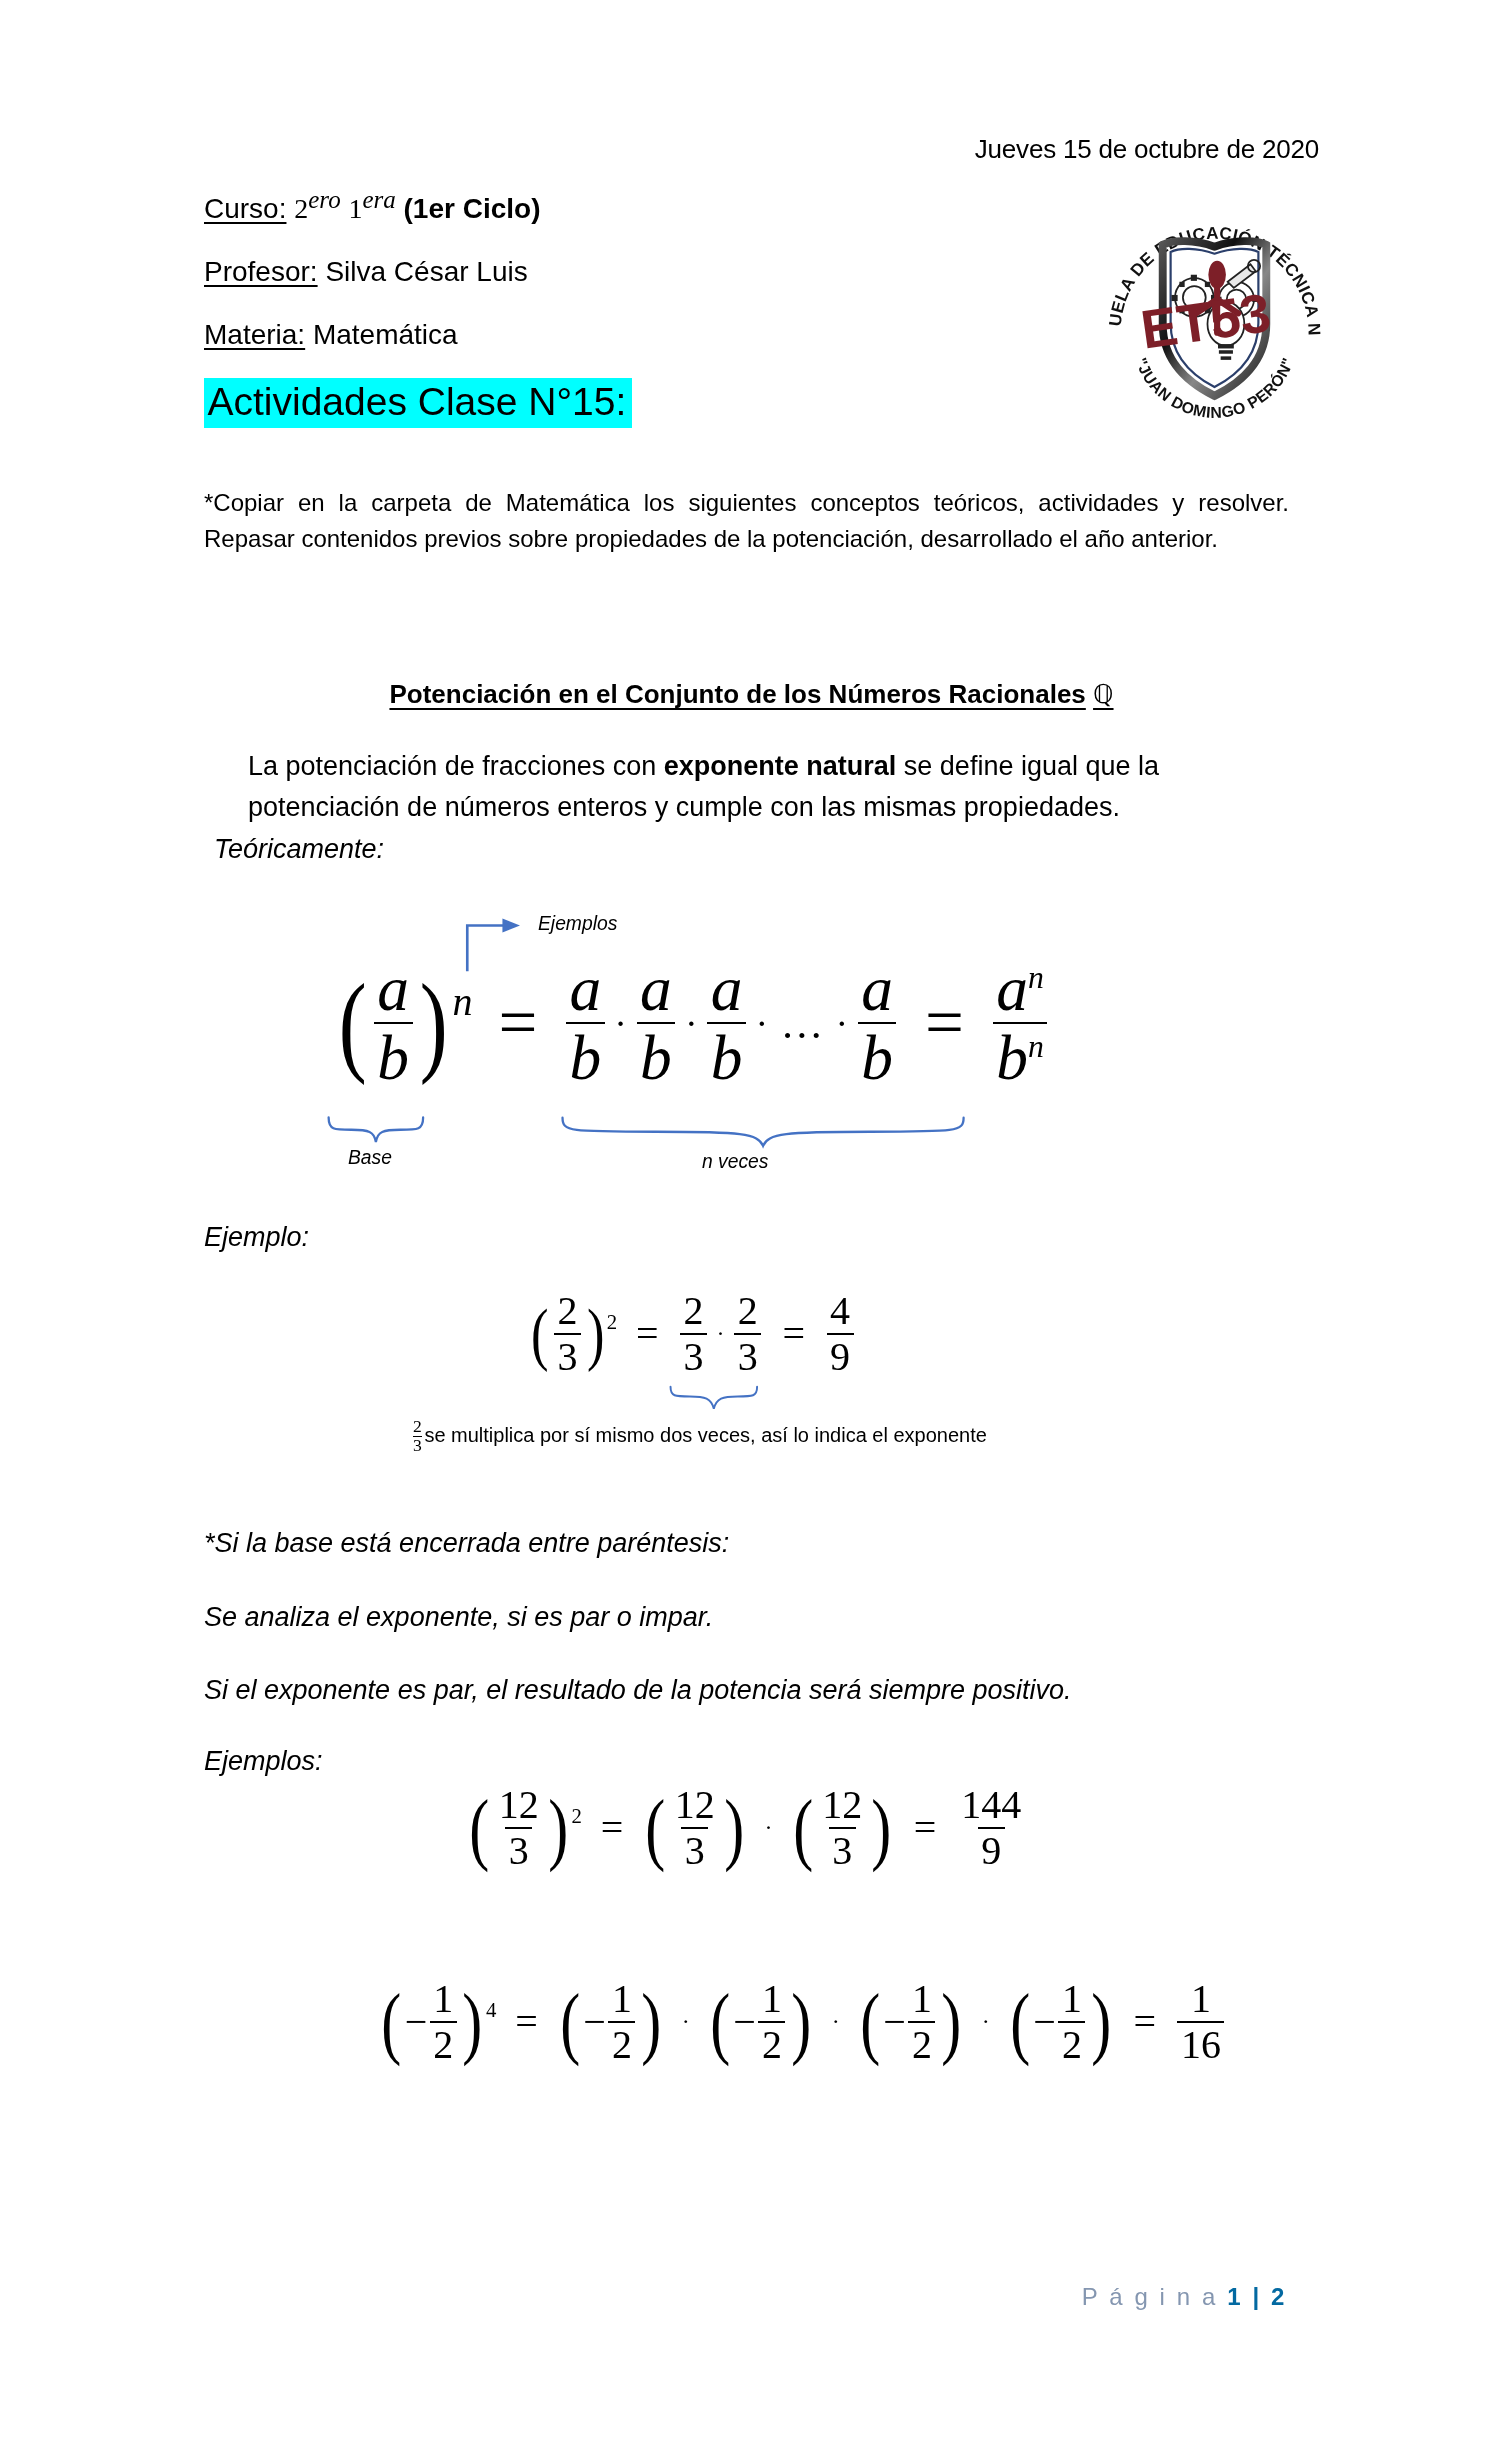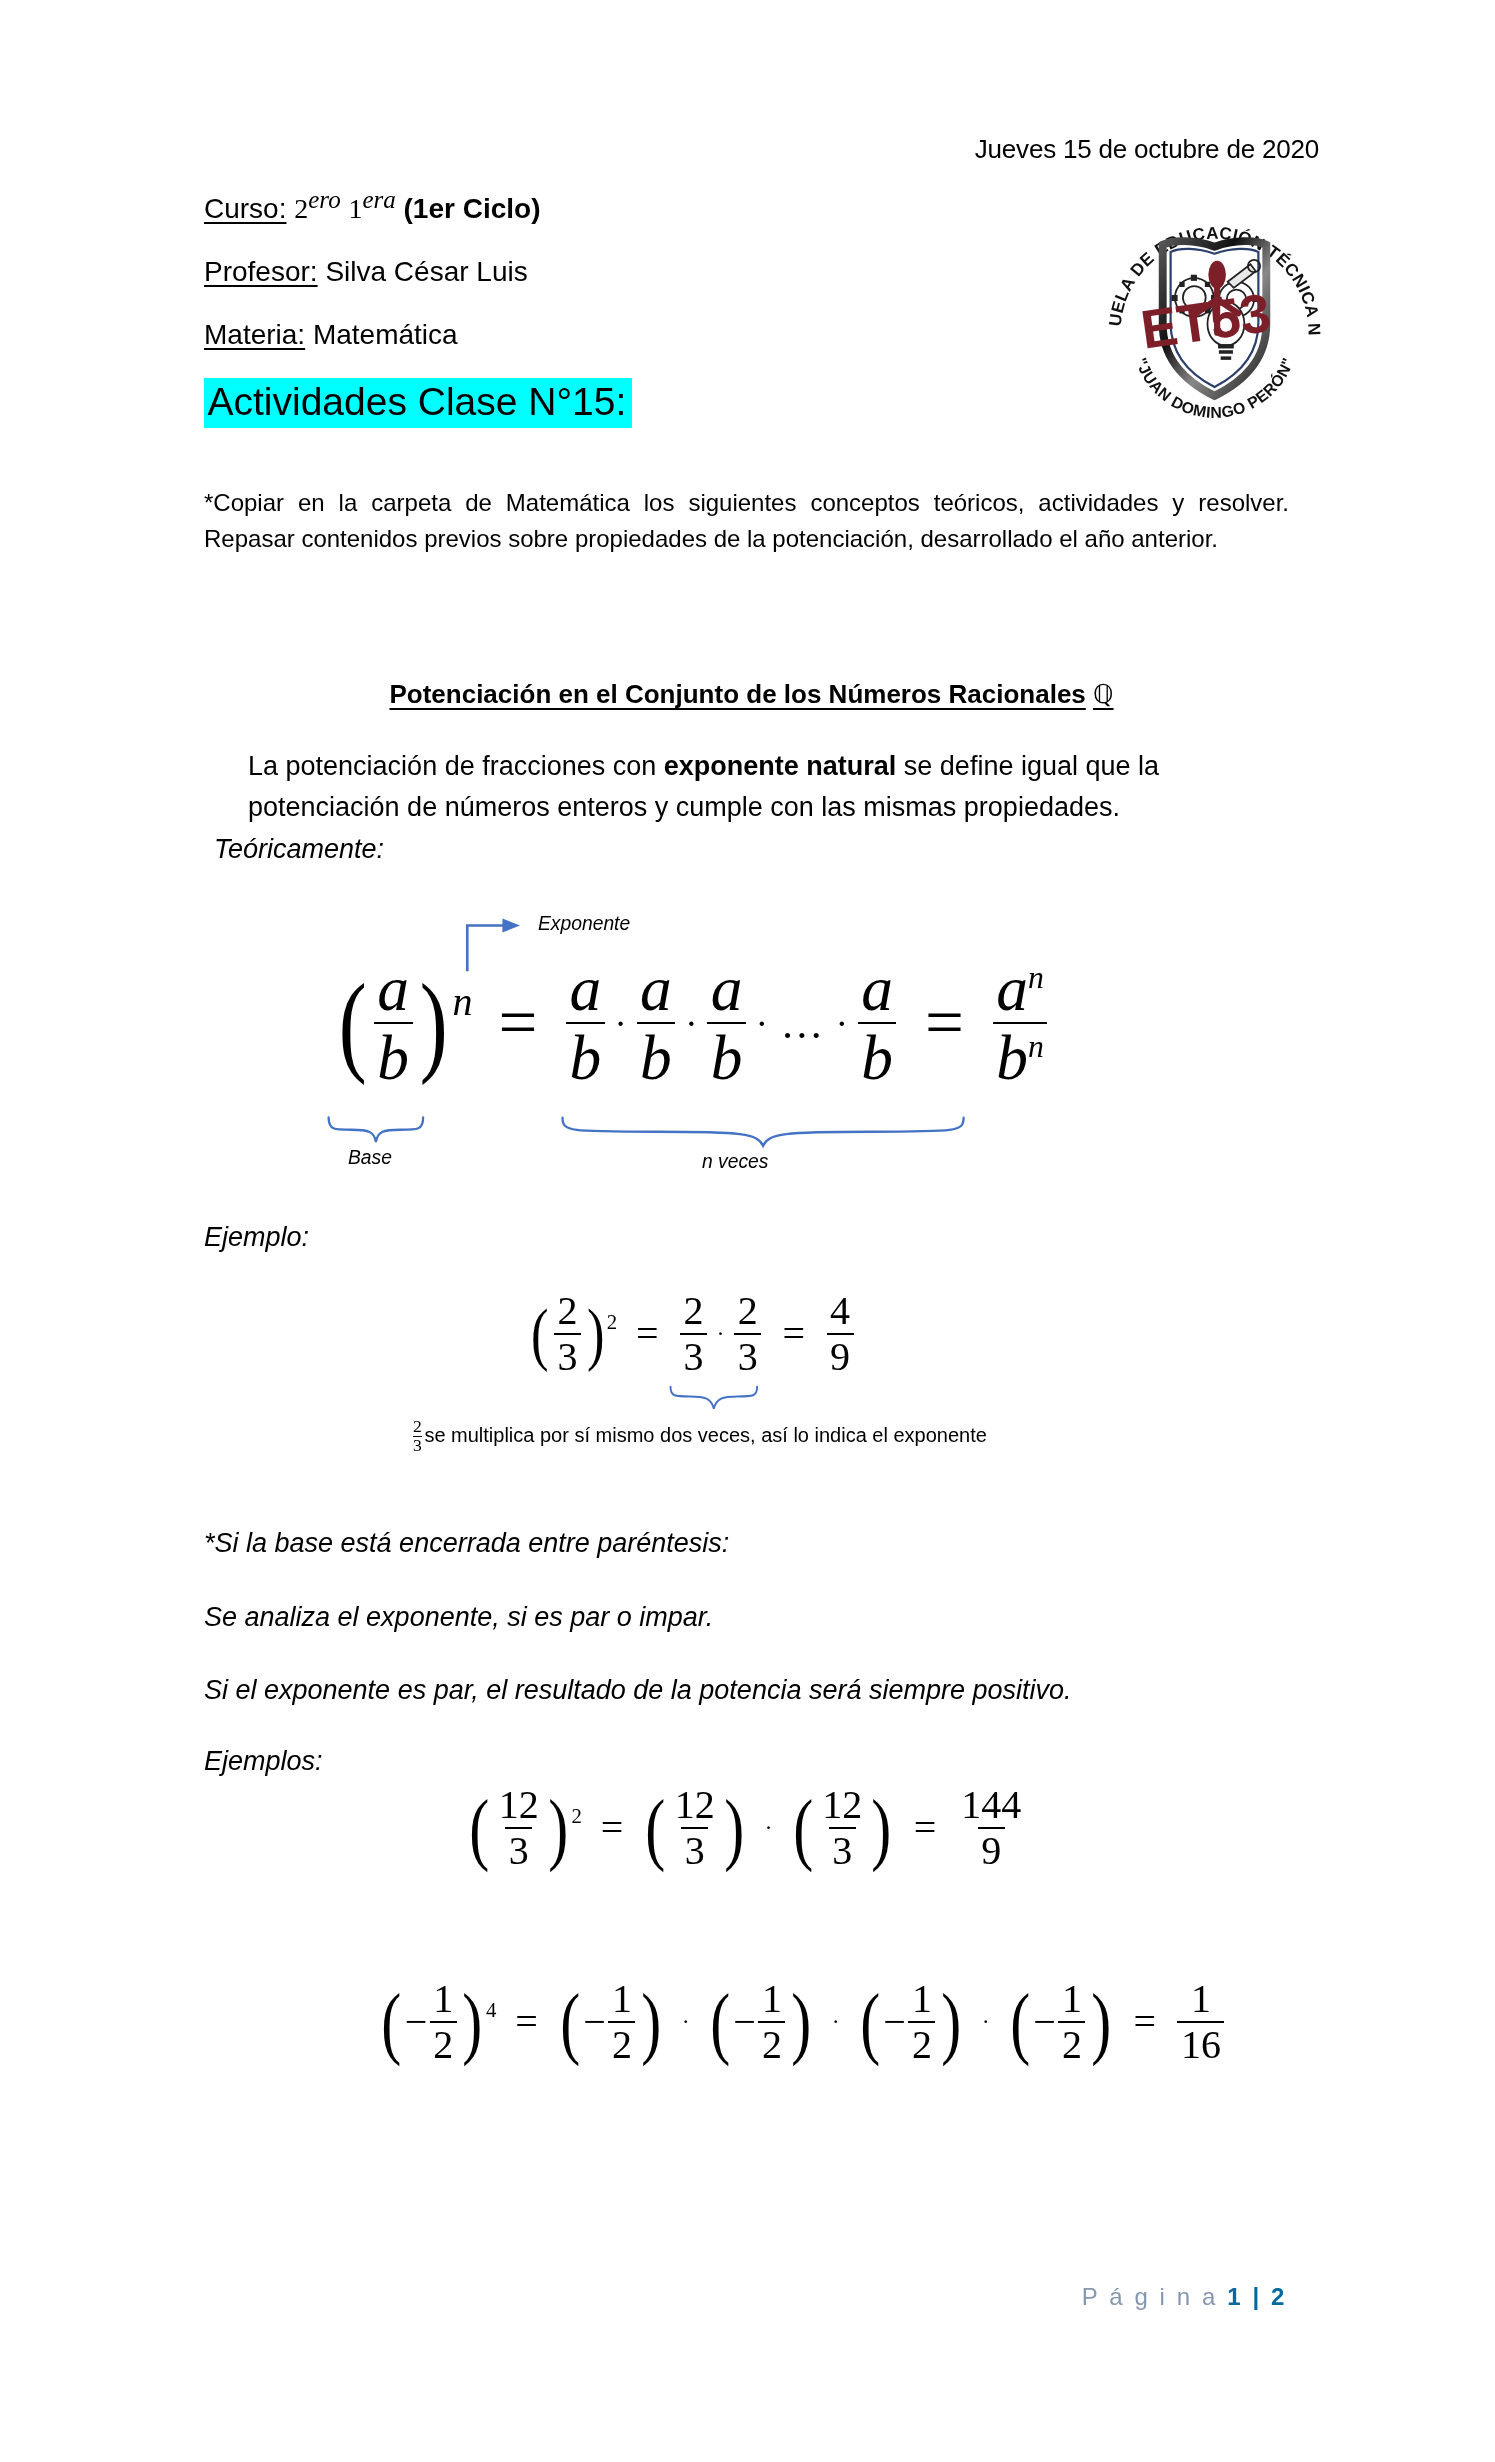--- a/index.html
+++ b/index.html
@@ -348,21 +348,21 @@
   </div>
 
   <div class="italic-lbl" style="left:214px; top:834px;">Teóricamente:</div>
 
   <div id="formula-main">
 
     <svg class="brace-svg" style="left:128px; top:-37px;" width="167" height="62" viewBox="0 0 190 70">
       <path d="M6,66 L6,14 L48,14" fill="none" stroke="#4472c4" stroke-width="3"></path>
       <polygon points="46,6 66,14 46,22" fill="#4472c4"></polygon>
     </svg>
-    <div class="annot-label" style="left:204px; top:-37px;">Exponente</div>
+    <div class="annot-label" style="left:204px; top:-37px;">Ejemplos</div>
 
     <div class="math" style="position:absolute; left:0; top:7px; white-space:nowrap;">
       <span class="paren" style="font-size:1.62em;">(</span><span class="frac" style="font-size:0.92em;">
           <span class="num mi">a</span>
           <span class="den mi">b</span>
         </span><span class="paren" style="font-size:1.62em;">)</span><span class="sup mi" style="font-size:0.58em;">n</span>
 
       <span class="op">=</span>
 
       <span class="frac" style="font-size:0.92em;">

